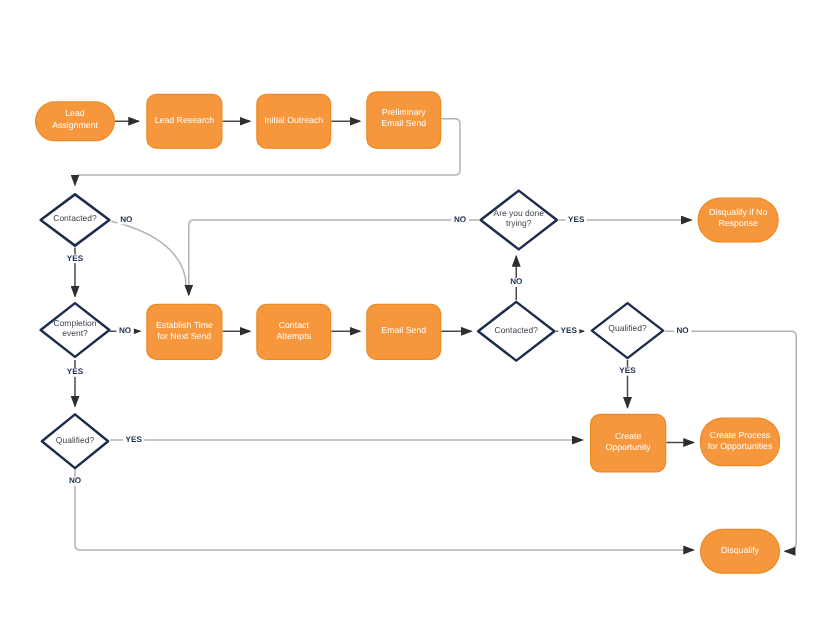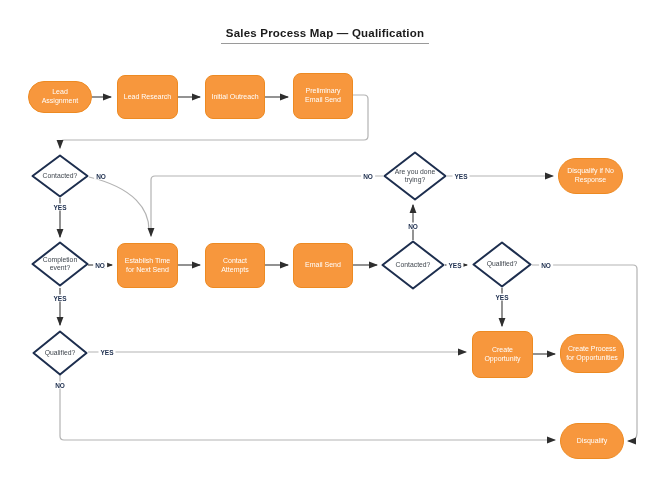--- a/index.html
+++ b/index.html
@@ -21,21 +21,20 @@
         display:flex;align-items:center;justify-content:center;text-align:center;
         font-size:6.8px;line-height:1.2;color:#40474f;padding:0 6px;box-sizing:border-box;}
   .elabel{position:absolute;transform:translate(-50%,-50%);font-size:6.5px;font-weight:bold;
         color:#1D2E4E;background:#ffffff;padding:0 2px;white-space:nowrap;}
 </style>
 </head>
 <body>
 
 <div class="canvas">
 
-  <h1 class="title"><span>Sales Process Map — Qualification</span></h1>
 
   <svg class="wires">
     <defs>
       <marker id="arr" markerWidth="8" markerHeight="6" refX="7" refY="3" orient="auto">
         <path d="M0,0 L8,3 L0,6 Z" fill="#2e2e2e"></path>
       </marker>
     </defs>
     <path class="wire-dark" marker-end="url(#arr)" d="M92 97 H111"></path>
     <path class="wire-dark" marker-end="url(#arr)" d="M178 97 H200"></path>
     <path class="wire-dark" marker-end="url(#arr)" d="M265 97 H288"></path>

